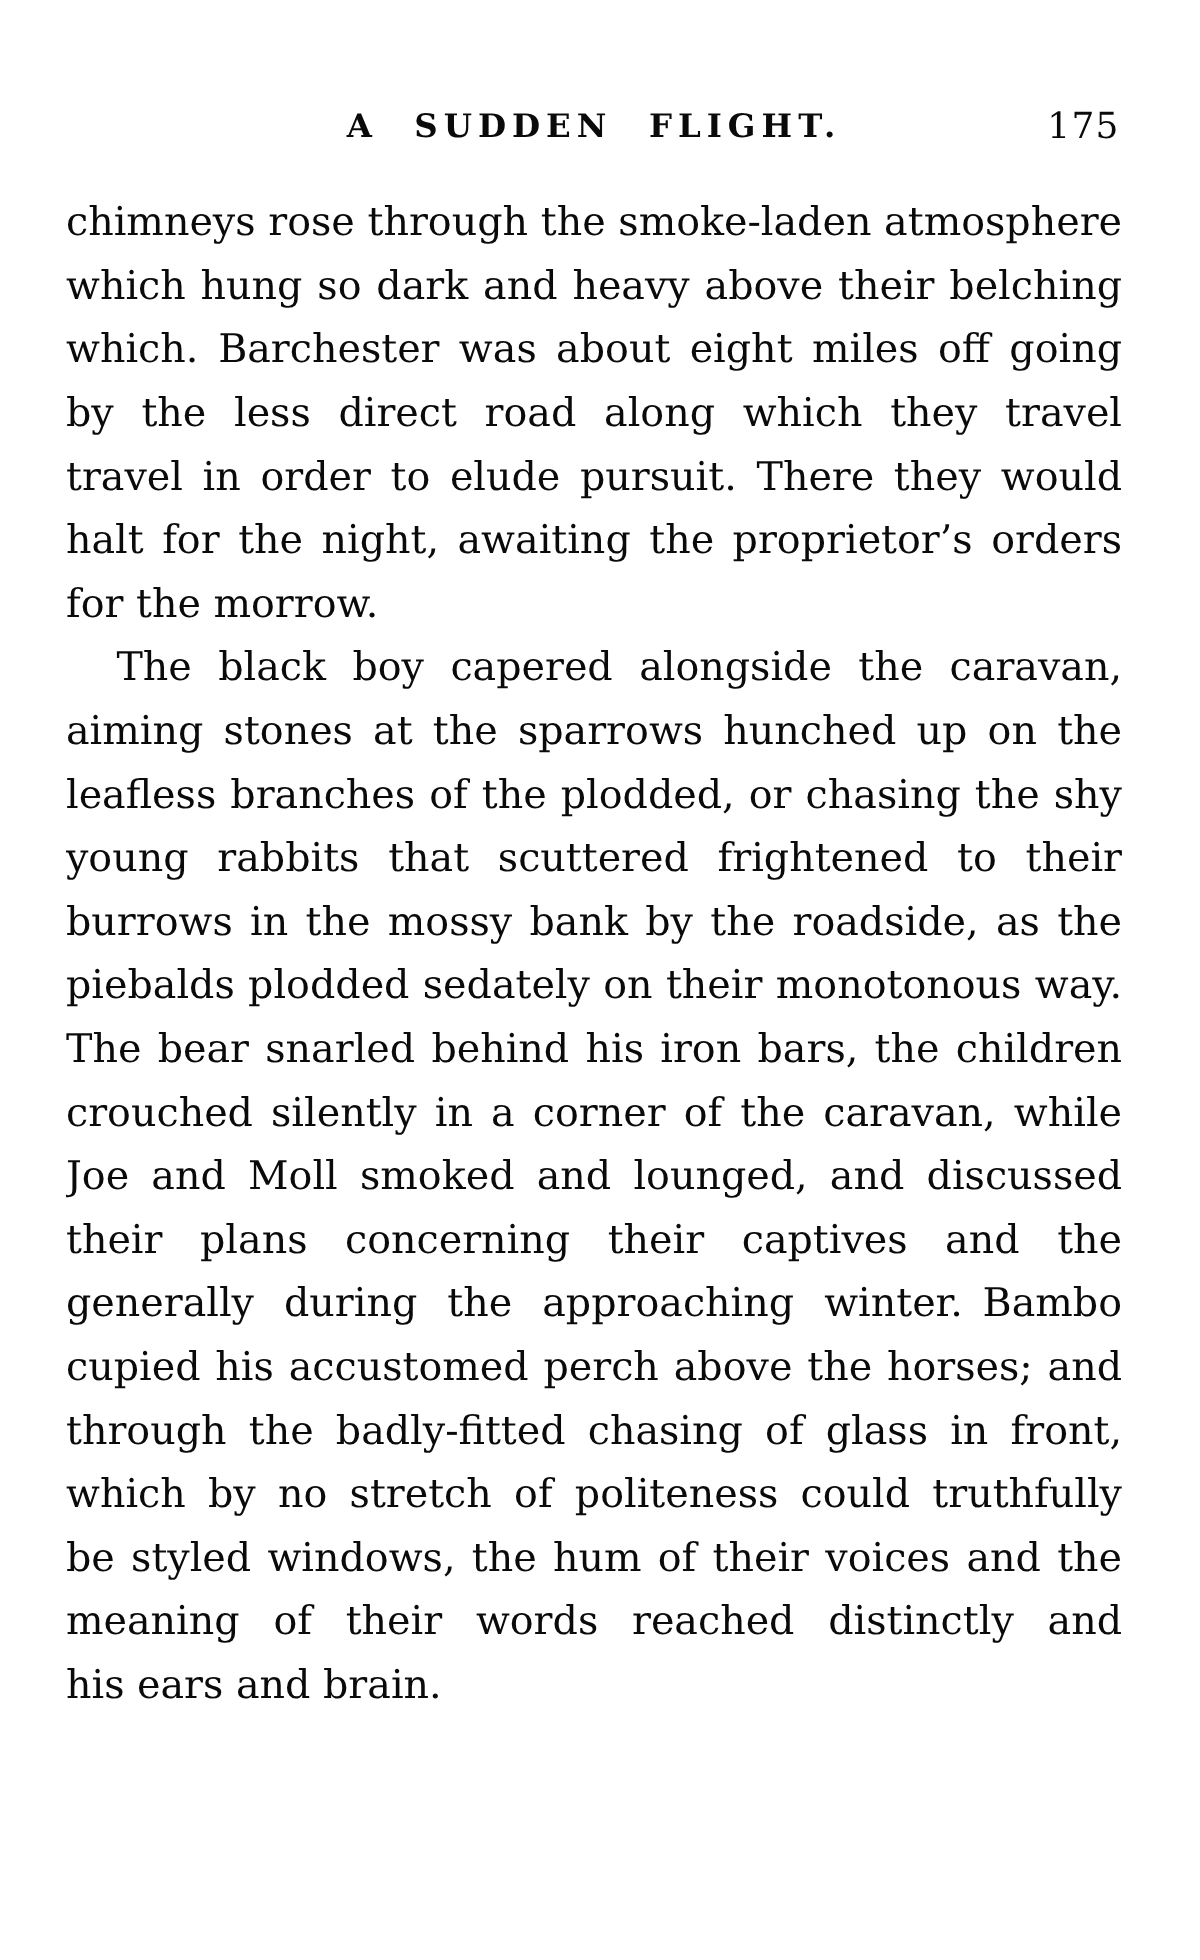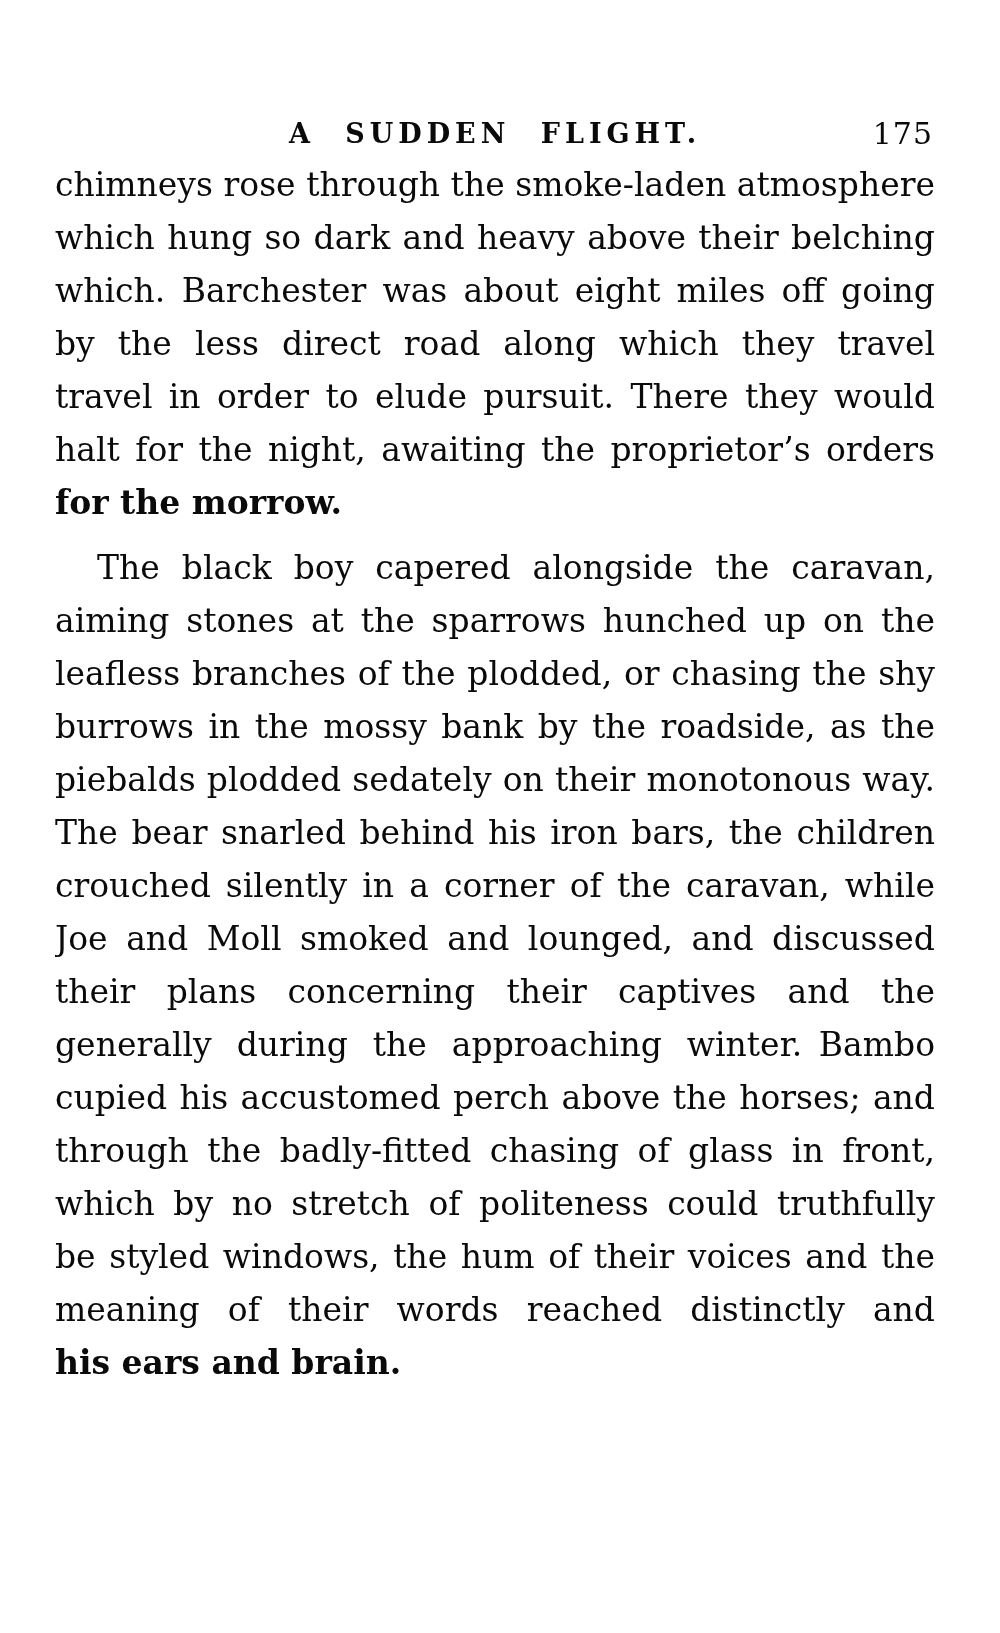--- a/index.html
+++ b/index.html
@@ -15,21 +15,20 @@
     color: #0a0a0a;
     font-family: "DejaVu Serif", serif;
     overflow: hidden;
   }
   .running-head {
     position: absolute;
     top: 90px;
     left: 55px;
     width: 880px;
     height: 40px;
-    margin-top: 28px;
   }
   .running-title {
     position: absolute;
     left: 50%;
     transform: translateX(-50%);
     top: 0;
     font-size: 27px;
     font-weight: 700;
     letter-spacing: 5px;
     word-spacing: 16px;
@@ -48,32 +47,31 @@
     top: 158px;
     left: 55px;
     width: 880px;
     font-size: 33px;
   }
   .para {
     margin: 0;
     padding: 0;
   }
   .para + .para {
-    margin-top: 12px;
+    margin-top: 0;
   }
   .line {
     line-height: 53px;
     height: 53px;
     text-align: justify;
     text-align-last: justify;
     overflow: hidden;
   }
   .line.last {
     text-align-last: left;
-    font-weight: bold;
   }
   .line.indent {
     text-indent: 42px;
   }
 </style>
 </head>
 <body>
 
 <div class="page">
 
@@ -91,20 +89,21 @@
       <div class="line">by the less direct road along which they travel</div>
       <div class="line">travel in order to elude pursuit. There they would</div>
       <div class="line">halt for the night, awaiting the proprietor’s orders</div>
       <div class="line last">for the morrow.</div>
     </div>
 
     <div class="para">
       <div class="line indent">The black boy capered alongside the caravan,</div>
       <div class="line">aiming stones at the sparrows hunched up on the</div>
       <div class="line">leafless branches of the plodded, or chasing the shy</div>
+      <div class="line">young rabbits that scuttered frightened to their</div>
       <div class="line">burrows in the mossy bank by the roadside, as the</div>
       <div class="line">piebalds plodded sedately on their monotonous way.</div>
       <div class="line">The bear snarled behind his iron bars, the children</div>
       <div class="line">crouched silently in a corner of the caravan, while</div>
       <div class="line">Joe and Moll smoked and lounged, and discussed</div>
       <div class="line">their plans concerning their captives and the company</div>
       <div class="line">generally during the approaching winter. Bambo oc-</div>
       <div class="line">cupied his accustomed perch above the horses; and</div>
       <div class="line">through the badly-fitted chasing of glass in front,</div>
       <div class="line">which by no stretch of politeness could truthfully</div>

